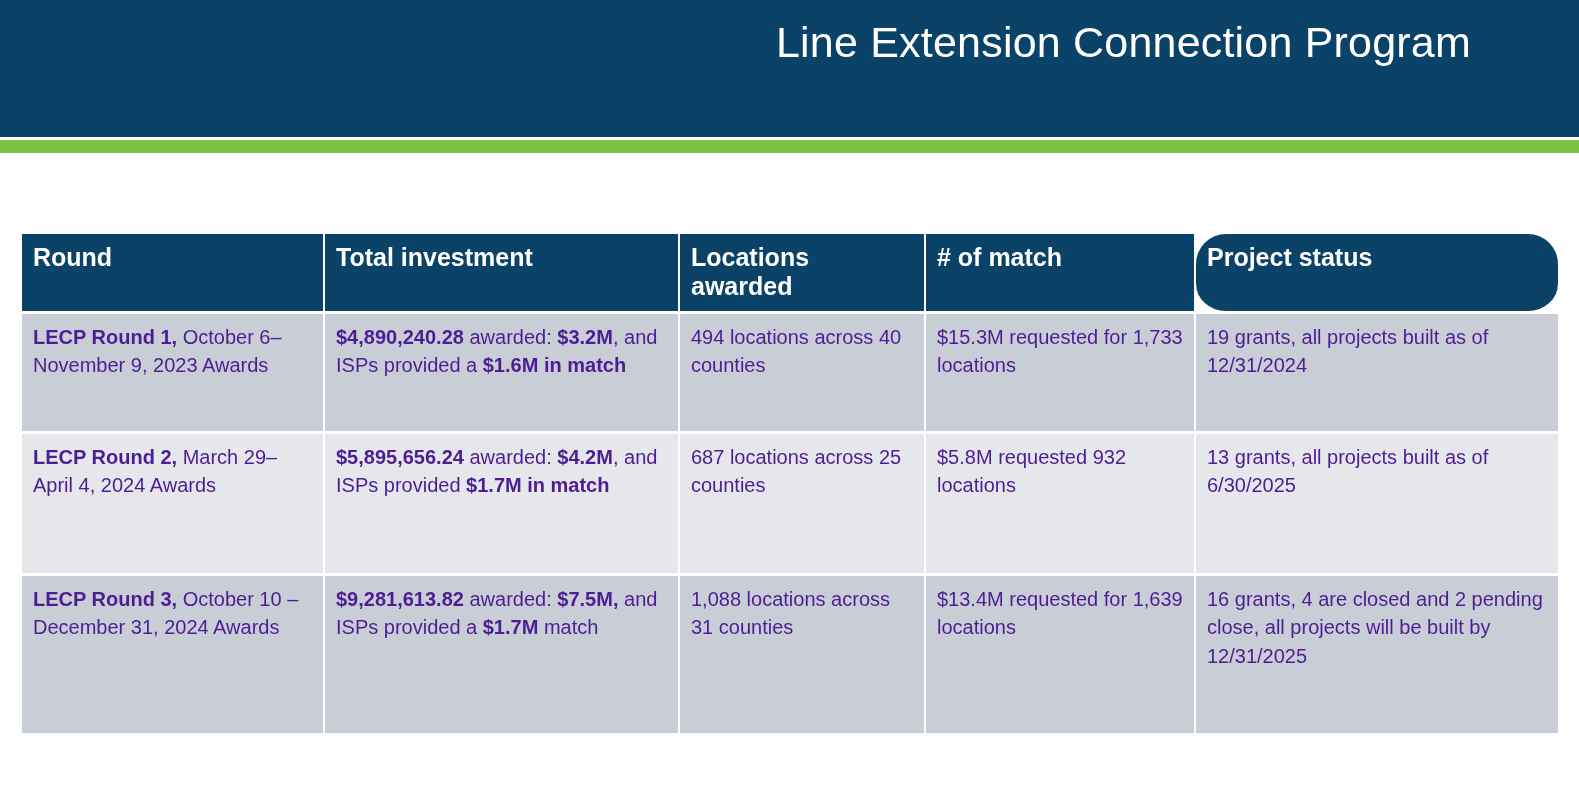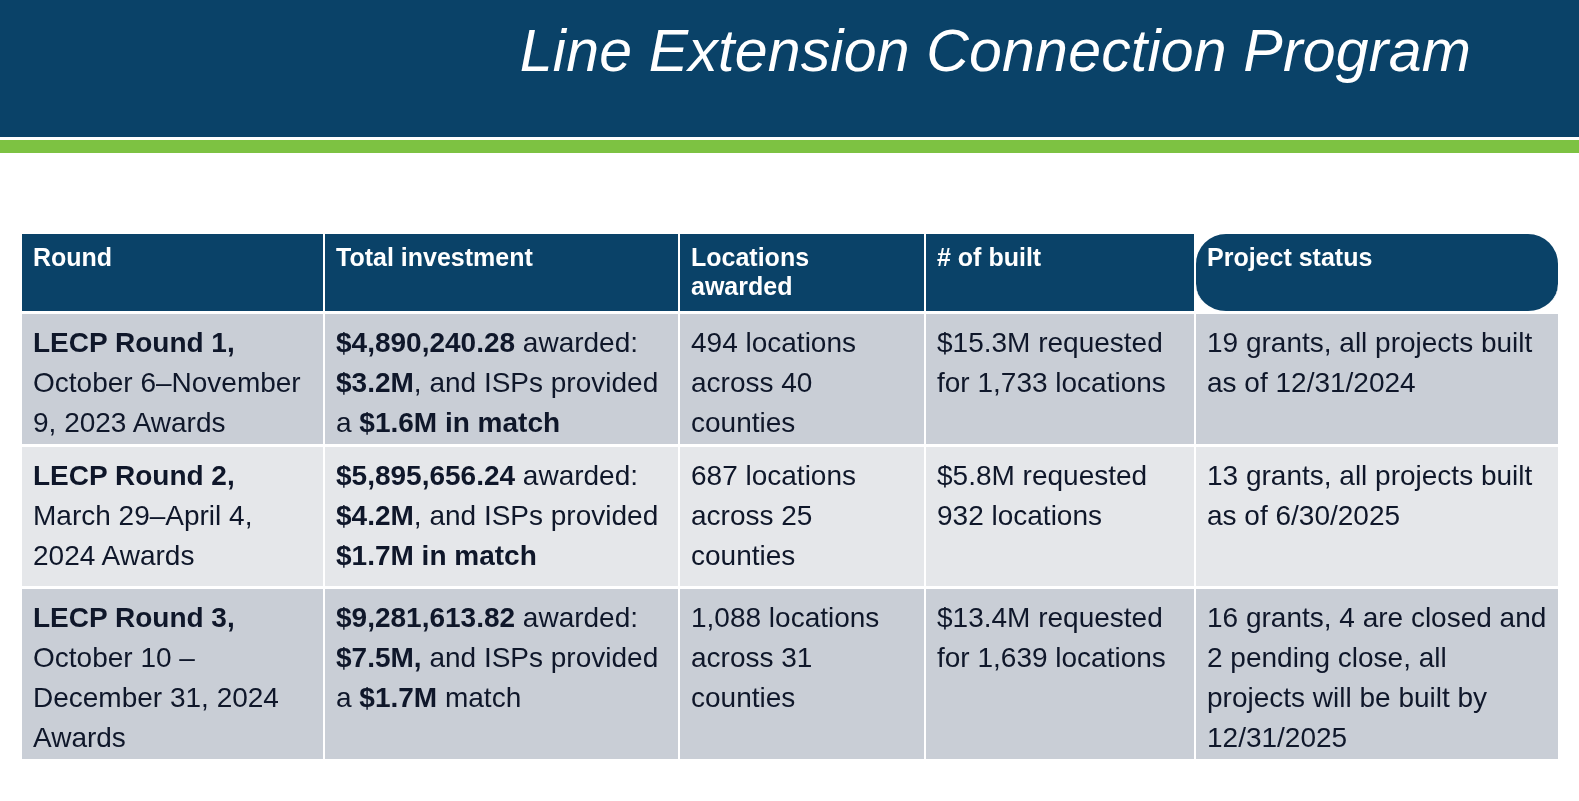--- a/index.html
+++ b/index.html
@@ -25,26 +25,25 @@
     background: #0a4268;
     box-sizing: border-box;
   }
   .header-title {
     position: absolute;
     left: 0;
     right: 108px;
     top: 18px;
     text-align: right;
     color: #ffffff;
-    font-size: 59px;
+    font-size: 43px;
     font-weight: 400;
     letter-spacing: 0.2px;
     line-height: 1.15;
     white-space: nowrap;
-    font-style: italic;
   }
   .header-gap {
     position: absolute;
     left: 0;
     top: 137px;
     width: 1579px;
     height: 3px;
     background: #ffffff;
   }
   .header-accent {
@@ -85,22 +84,22 @@
     text-align: left;
     line-height: 1.16;
     height: 80px;
     border-right: 2px solid #ffffff;
     border-bottom: 3px solid #ffffff;
   }
   thead tr th:last-child { border-right: none; border-radius: 30px; }
 
   
   tbody td {
-    color: #0f172a;
-    font-size: 28px;
+    color: #4c1d95;
+    font-size: 20px;
     line-height: 1.42;
     font-weight: 400;
     border-right: 2px solid #ffffff;
     border-bottom: 3px solid #ffffff;
   }
   tbody td:last-child { border-right: none; }
   tbody tr:last-child td { border-bottom: none; }
 
   tbody tr.row-shade-a td { background: #c9ced6; }
   tbody tr.row-shade-b td { background: #e5e7ea; }
@@ -133,21 +132,21 @@
         <col class="c-invest">
         <col class="c-loc">
         <col class="c-bids">
         <col class="c-status">
     </colgroup>
     <thead>
       <tr>
         <th>Round</th>
         <th>Total investment</th>
         <th>Locations awarded</th>
-        <th># of built</th>
+        <th># of match</th>
         <th>Project status</th>
       </tr>
     </thead>
     <tbody>
 
       <tr class="row-shade-a r1">
         <td>
           <span class="b">LECP Round 1,</span><span> October 6–November 9, 2023 Awards</span>
         </td>
         <td>

